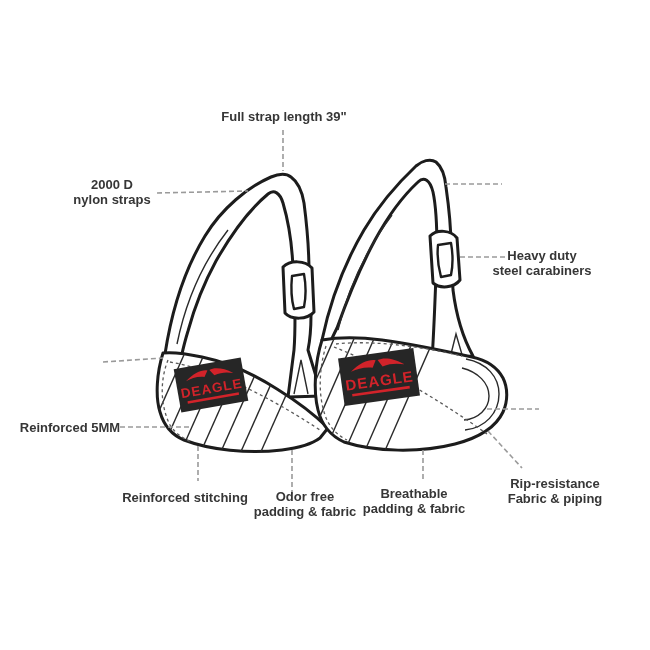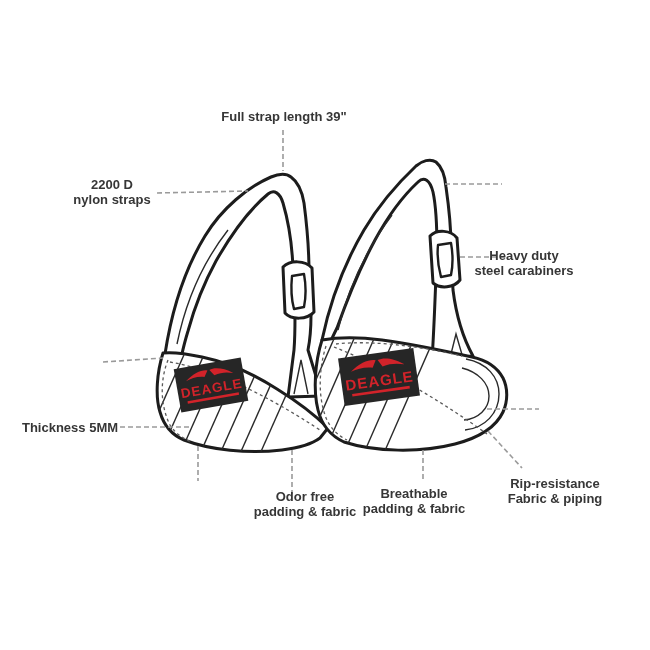--- a/index.html
+++ b/index.html
@@ -136,30 +136,31 @@
       <line class="leader" x1="198" y1="446" x2="198" y2="481"></line>
       <line class="leader" x1="292" y1="450" x2="292" y2="494"></line>
       <line class="leader" x1="423" y1="450" x2="423" y2="482"></line>
       <line class="leader" x1="488" y1="431" x2="522" y2="468"></line>
       <line class="leader" x1="487" y1="409" x2="539" y2="409"></line>
     </g>
   </svg>
 
   <div class="callout" style="left:284px;top:116px">Full strap length 39"</div>
 
-  <div class="callout" style="left:112px;top:192px">2200 D
+  <div class="callout" style="left:112px;top:192px">2000 D
 nylon straps</div>
 
 
-  <div class="callout" style="left:524px;top:263px">Heavy duty
+  <div class="callout" style="left:542px;top:263px">Heavy duty
 steel carabiners</div>
 
 
-  <div class="callout" style="left:70px;top:427px">Thickness 5MM</div>
+  <div class="callout" style="left:70px;top:427px">Reinforced 5MM</div>
 
+  <div class="callout" style="left:185px;top:497px">Reinforced stitching</div>
 
   <div class="callout" style="left:305px;top:504px">Odor free
 padding &amp; fabric</div>
 
   <div class="callout" style="left:414px;top:501px">Breathable
 padding &amp; fabric</div>
 
   <div class="callout" style="left:555px;top:491px">Rip-resistance
 Fabric &amp; piping</div>
 

